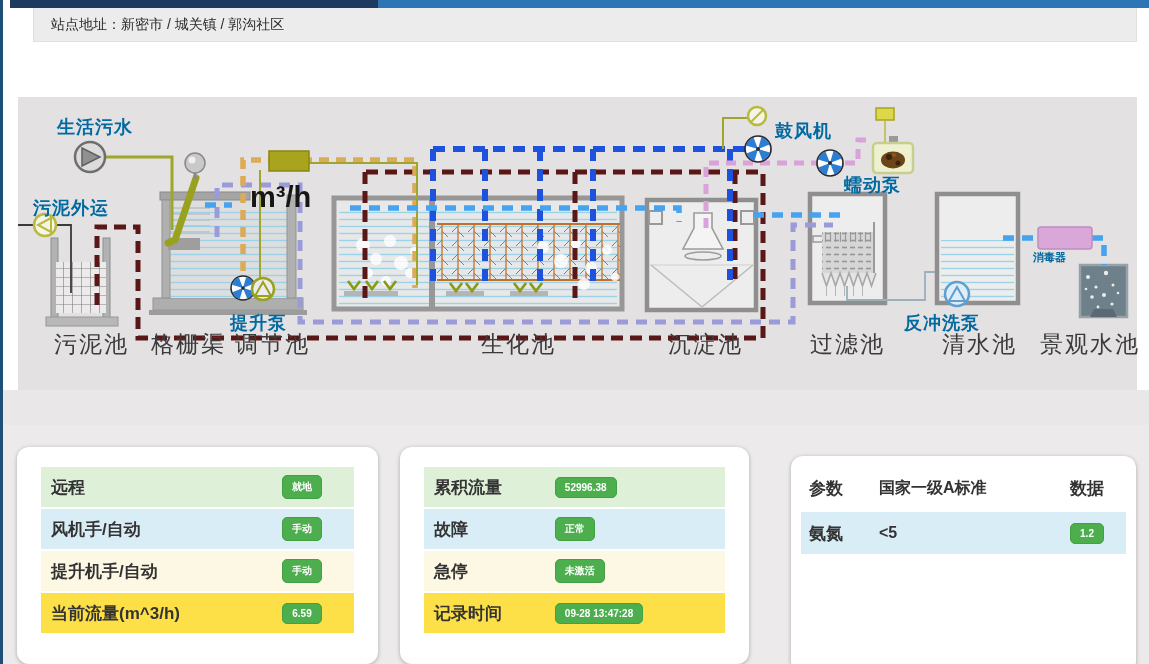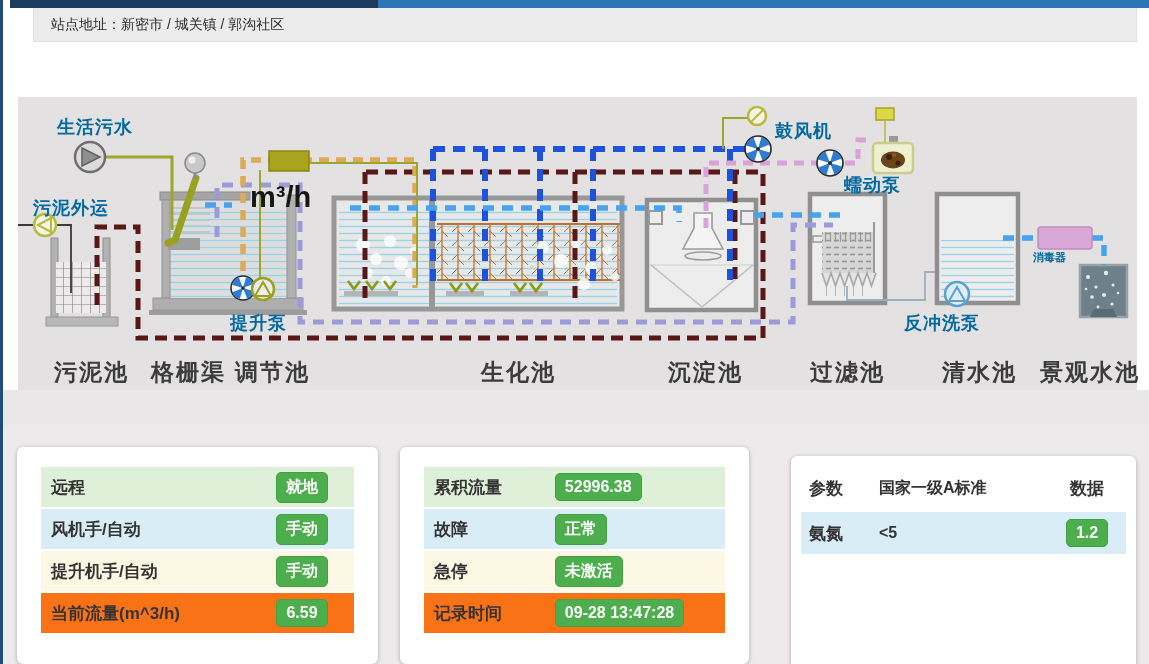--- a/index.html
+++ b/index.html
@@ -19,36 +19,36 @@
   
   #band-mid { position:absolute; left:3px; top:390px; width:1146px; height:35px; background:#e9e7e7; }
   #band-bottom { position:absolute; left:3px; top:425px; width:1146px; height:239px; background:#eceaea; }
 
   
   #diagram { position:absolute; left:18px; top:97px; width:1119px; height:293px; background:#e3e1e1; }
   #diagram svg { position:absolute; left:0; top:0; }
   .dlabel { position:absolute; font-size:18px; font-weight:600; color:#0369a1; white-space:nowrap; letter-spacing:1px; }
   .dlabel.small { font-size:11px; letter-spacing:0; }
   .flow-unit { position:absolute; font-size:29px; font-weight:600; color:#161616; white-space:nowrap; }
-  .pool-label { position:absolute; top:260px; font-size:23px; font-weight:700; color:#3b3b3b; white-space:nowrap; letter-spacing:2px; }
-
-  
-  .card { position:absolute; top:447px; height:217px; background:#fff; border-radius:6px;
+  .pool-label { position:absolute; top:232px; font-size:23px; font-weight:400; color:#3b3b3b; white-space:nowrap; letter-spacing:2px; }
+
+  
+  .card { position:absolute; top:447px; height:217px; background:#fff; border-radius:12px;
     box-shadow:0 1px 4px rgba(0,0,0,.28); }
   .rows { padding:20px 24px 0 24px; }
   .prow { height:40px; margin-bottom:2px; display:flex; align-items:center; padding:0 10px; }
   .tone-green { background:#dff0d8; }
   .tone-blue  { background:#d9edf7; }
   .tone-yellow{ background:#fcf8e3; }
-  .tone-red   { background:#f97316; }
+  .tone-red   { background:#fde047; }
   .rlabel { font-size:17px; font-weight:bold; color:#333; }
   .prow .spacer { flex:1; }
   .vcell { width:84px; text-align:center; }
   .badge { display:inline-block; background:#4cae4c; border:1px solid #43a043; color:#fff;
-    font-size:16px; font-weight:bold; padding:4px 9px; border-radius:5px; white-space:nowrap; }
+    font-size:10px; font-weight:bold; padding:4px 9px; border-radius:5px; white-space:nowrap; }
   
   .prow.split .rlabel { width:43%; }
   
   .qhead { display:flex; align-items:center; height:36px; margin:14px 10px 6px 10px;
     font-size:17px; font-weight:bold; color:#333; }
   .qrow { display:flex; align-items:center; height:42px; margin:0 10px 1px 10px; }
   .qc1 { width:24%; padding-left:8px; font-size:17px; font-weight:bold; color:#333; }
   .qc2 { width:52%; font-size:16px; font-weight:bold; color:#333; }
   .qc3 { width:24%; text-align:center; }
 </style>

